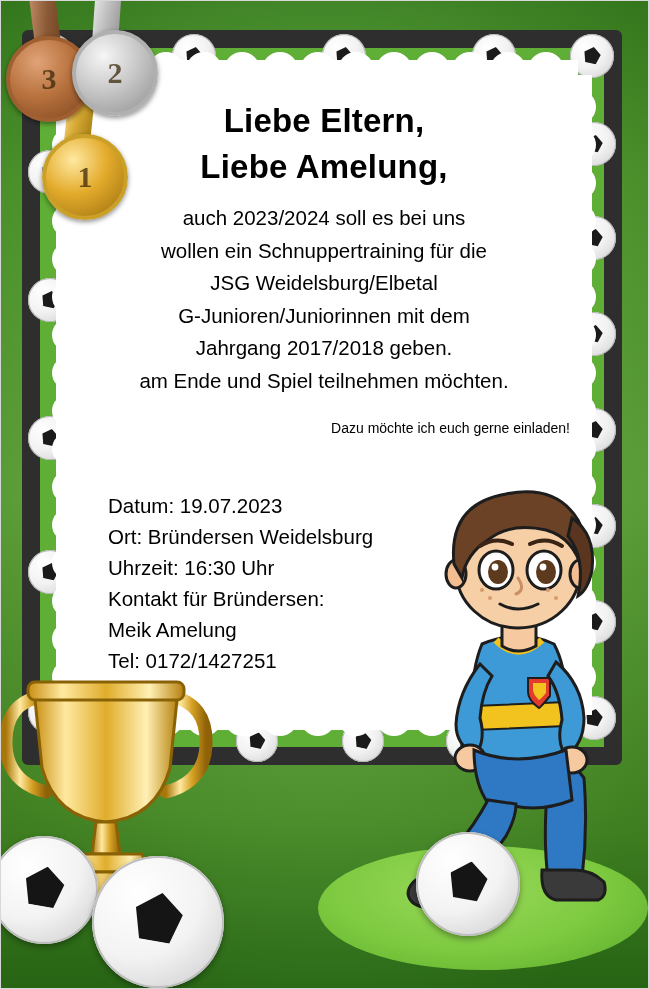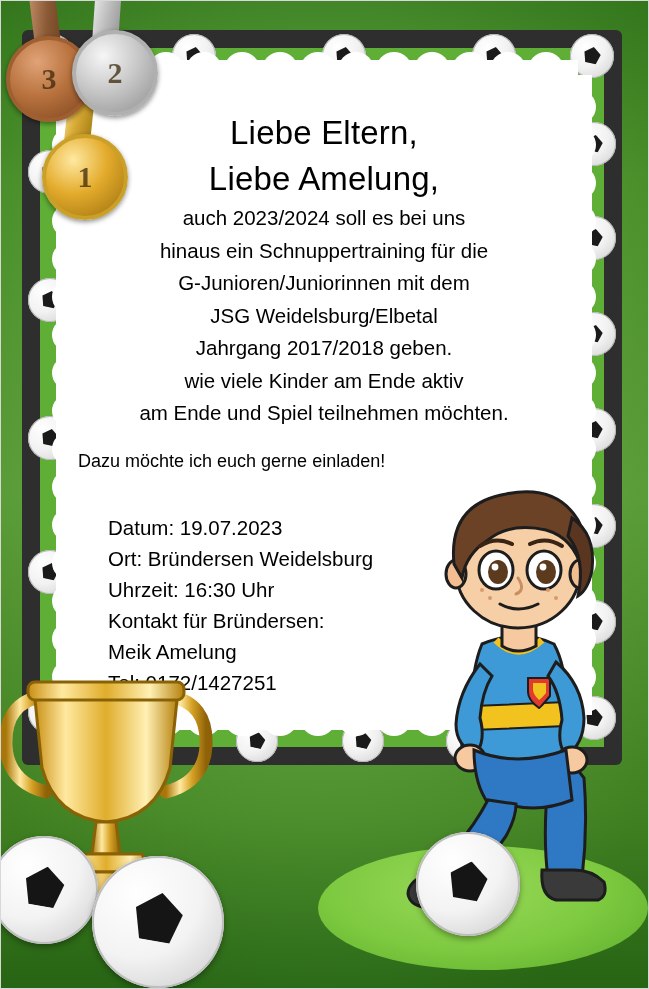--- a/index.html
+++ b/index.html
@@ -116,43 +116,44 @@
     position: absolute;
     left: 78px;
     top: 88px;
     width: 492px;
     height: 612px;
     color: #000000;
   }
 
   .title {
     text-align: center;
-    font-weight: normal;
+    font-weight: bold;
     font-size: 33px;
     line-height: 46px;
     letter-spacing: 0.2px;
-    margin-top: 22px;
+    margin-top: 10px;
   }
 
   .body-centered {
     text-align: center;
     font-size: 20.5px;
     line-height: 32.5px;
+    margin-top: 12px;
     padding: 0 14px;
   }
 
   .invite-line {
-    text-align: left;
-    font-size: 18px;
+    text-align: right;
+    font-size: 14px;
     line-height: 30px;
     margin-top: 16px;
   }
 
   .details {
-    margin-top: 36px;
+    margin-top: 47px;
     padding-left: 30px;
     font-size: 20.5px;
     line-height: 31px;
     text-align: left;
   }
 
   
   .medals {
     position: absolute;
     left: 0;
@@ -386,25 +387,24 @@
   <div class="bump" style="left:562px; top:660px; width:34px; height:34px;"></div>
 
   <div class="paper-content">
     <div class="title">
       <div>Liebe Eltern,</div>
       <div>Liebe Amelung,</div>
     </div>
 
     <div class="body-centered">
       <div>auch 2023/2024  soll es bei uns</div>
-      <div>hinaus ein Schnuppertraining für die</div>
+      <div>wollen ein Schnuppertraining für die</div>
+      <div>JSG Weidelsburg/Elbetal</div>
       <div>G-Junioren/Juniorinnen mit dem</div>
-      <div>JSG Weidelsburg/Elbetal</div>
       <div>Jahrgang 2017/2018 geben.</div>
-      <div>wie viele Kinder am Ende aktiv</div>
       <div>am Ende und Spiel teilnehmen möchten.</div>
     </div>
 
     <div class="invite-line">Dazu möchte ich euch gerne einladen!</div>
 
     <div class="details">
       <div>Datum: 19.07.2023</div>
       <div>Ort: Bründersen Weidelsburg</div>
       <div>Uhrzeit: 16:30 Uhr</div>
       <div>Kontakt für Bründersen:</div>

